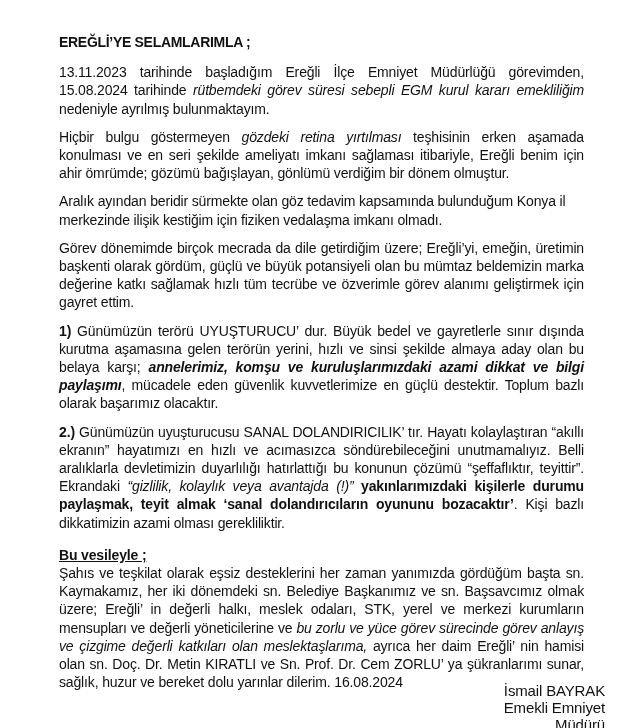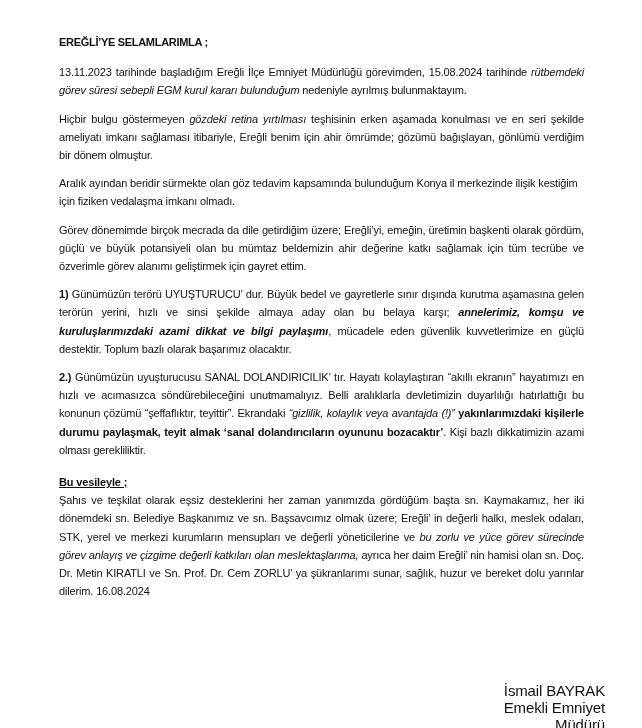--- a/index.html
+++ b/index.html
@@ -13,21 +13,21 @@
       overflow: hidden;
       position: relative;
       font-family: "Liberation Sans", "DejaVu Sans", sans-serif;
       color: #111111;
     }
     .page {
       position: absolute;
       left: 59px;
       top: 33px;
       width: 525px;
-      font-size: 11px;
+      font-size: 14px;
       line-height: 18.2px;
       letter-spacing: -0.15px;
     }
     .heading {
       font-weight: bold;
       margin: 0 0 12px 0;
       letter-spacing: -0.3px;
     }
     .para {
       margin: 0 0 10px 0;
@@ -55,28 +55,28 @@
       letter-spacing: -0.15px;
     }
   </style>
 </head>
 <body>
 
 <div class="page">
 
   <p class="heading">EREĞLİ’YE SELAMLARIMLA ;</p>
 
-  <p class="para"><span>13.11.2023 tarihinde başladığım Ereğli İlçe Emniyet Müdürlüğü görevimden, 15.08.2024 tarihinde </span><span class="it">rütbemdeki görev süresi sebepli EGM kurul kararı bulunduğum</span><span> nedeniyle ayrılmış bulunmaktayım.</span></p>
+  <p class="para"><span>13.11.2023 tarihinde başladığım Ereğli İlçe Emniyet Müdürlüğü görevimden, 15.08.2024 tarihinde </span><span class="it">rütbemdeki görev süresi sebepli EGM kurul kararı emekliliğim</span><span> nedeniyle ayrılmış bulunmaktayım.</span></p>
 
   <p class="para"><span>Hiçbir bulgu göstermeyen </span><span class="it">gözdeki retina yırtılması</span><span> teşhisinin erken aşamada konulması ve en seri şekilde ameliyatı imkanı sağlaması itibariyle, Ereğli benim için ahir ömrümde;  gözümü bağışlayan, gönlümü verdiğim bir dönem olmuştur.</span></p>
 
   <p class="para left">Aralık ayından beridir sürmekte olan göz tedavim kapsamında bulunduğum Konya il merkezinde ilişik kestiğim için fiziken vedalaşma imkanı olmadı.</p>
 
 
-  <p class="para">Görev dönemimde birçok mecrada da dile getirdiğim üzere; Ereğli’yi, emeğin, üretimin başkenti olarak gördüm, güçlü ve büyük potansiyeli olan bu mümtaz beldemizin ahir değerine katkı sağlamak için tüm tecrübe ve özverimle görev alanımı geliştirmek için gayret ettim.</p>
+  <p class="para">Görev dönemimde birçok mecrada da dile getirdiğim üzere; Ereğli’yi, emeğin, üretimin başkenti olarak gördüm, güçlü ve büyük potansiyeli olan bu mümtaz beldemizin marka değerine katkı sağlamak hızlı tüm tecrübe ve özverimle görev alanımı geliştirmek için gayret ettim.</p>
 
 
   <p class="para"><span class="b">1)</span><span> Günümüzün terörü UYUŞTURUCU’ dur. Büyük bedel ve gayretlerle sınır dışında kurutma aşamasına gelen terörün yerini, hızlı ve sinsi şekilde almaya aday olan bu belaya karşı; </span><span class="bi">annelerimiz, komşu ve kuruluşlarımızdaki azami dikkat ve bilgi paylaşımı</span><span>, mücadele eden güvenlik kuvvetlerimize en güçlü destektir. Toplum bazlı olarak başarımız olacaktır.</span></p>
 
   <p class="para"><span class="b">2.)</span><span> Günümüzün uyuşturucusu SANAL DOLANDIRICILIK’ tır. Hayatı kolaylaştıran “akıllı ekranın” hayatımızı en hızlı ve acımasızca söndürebileceğini unutmamalıyız. Belli aralıklarla devletimizin duyarlılığı hatırlattığı bu konunun çözümü “şeffaflıktır, teyittir”. Ekrandaki </span><span class="it">“gizlilik, kolaylık veya avantajda (!)”</span><span> </span><span class="b">yakınlarımızdaki kişilerle durumu paylaşmak, teyit almak ‘sanal dolandırıcıların oyununu bozacaktır’</span><span>. Kişi bazlı dikkatimizin azami olması gerekliliktir.</span></p>
 
   <p class="sub-heading">Bu vesileyle ;</p>
 
   <p class="para"><span>Şahıs ve teşkilat olarak eşsiz desteklerini her zaman yanımızda gördüğüm başta sn. Kaymakamız, her iki dönemdeki sn. Belediye Başkanımız ve sn. Başsavcımız olmak üzere; Ereğli’ in değerli halkı, meslek odaları, STK, yerel ve merkezi kurumların mensupları ve değerli yöneticilerine ve </span><span class="it">bu zorlu ve yüce görev sürecinde görev anlayış ve çizgime değerli katkıları olan meslektaşlarıma,</span><span> ayrıca her daim Ereğli’ nin hamisi olan sn. Doç. Dr. Metin KIRATLI ve Sn. Prof. Dr. Cem ZORLU’ ya şükranlarımı sunar, sağlık, huzur ve bereket dolu yarınlar dilerim. 16.08.2024</span></p>
 

